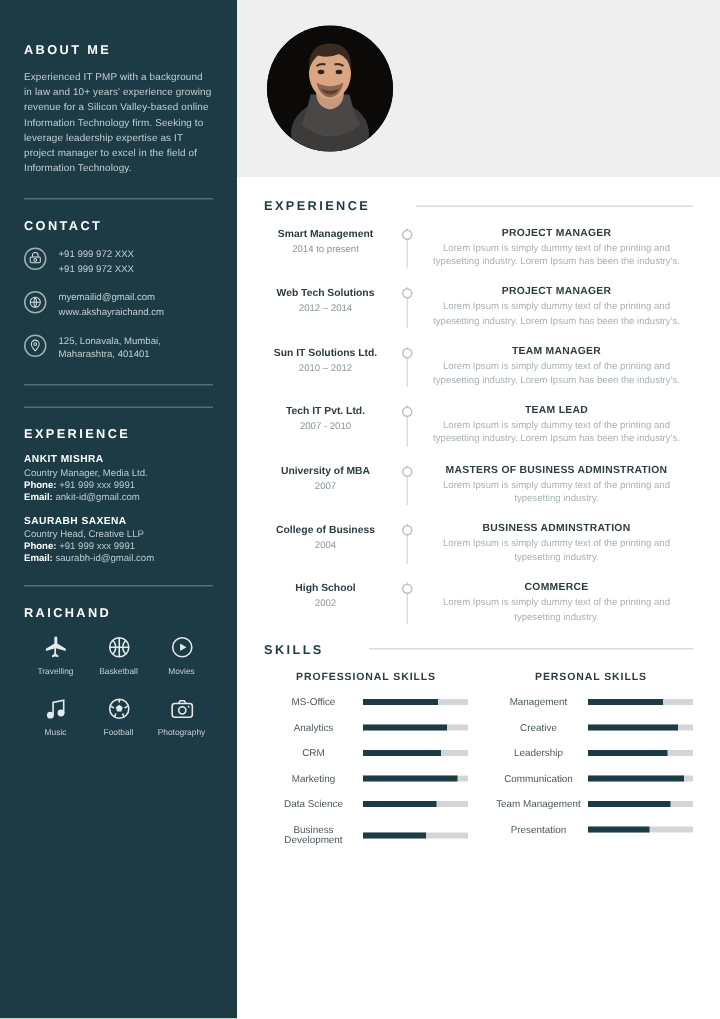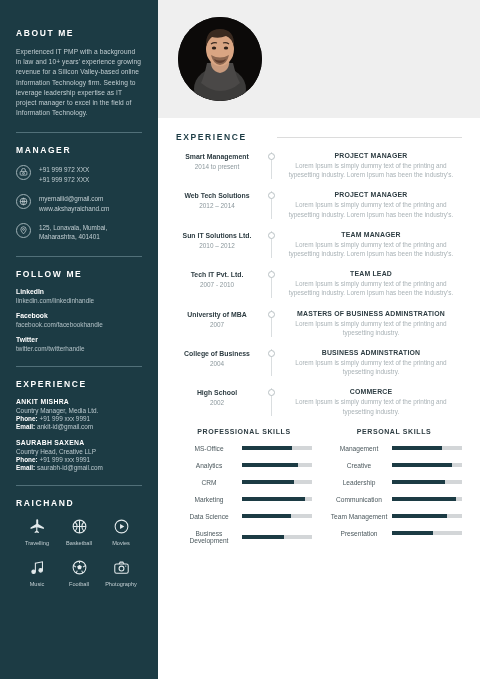--- a/index.html
+++ b/index.html
@@ -114,21 +114,21 @@
   <aside class="sidebar">
 
     <div>
       <div class="side-h">ABOUT ME</div>
       <div class="about-text">Experienced IT PMP with a background in law and 10+ years' experience growing revenue for a Silicon Valley-based online Information Technology firm. Seeking to leverage leadership expertise as IT project manager to excel in the field of Information Technology.</div>
     </div>
 
     <div class="side-rule"></div>
 
     <div>
-      <div class="side-h">MANAGER</div>
+      <div class="side-h">CONTACT</div>
       <div id="contact-rows">
   <div class="c-row">
     <span class="c-ico">
               <svg width="9" height="9" viewBox="0 0 24 24" fill="none" stroke="#d6e0e3" stroke-width="1.8">
                 <rect x="3" y="9" width="18" height="10" rx="2"></rect>
                 <path d="M7 9V6a5 5 0 0 1 10 0v3"></path>
                 <circle cx="12" cy="14" r="2.5"></circle>
               </svg>
             </span>
     <span class="c-txt">+91 999 972 XXX<br>+91 999 972 XXX</span>
@@ -149,37 +149,20 @@
                 <circle cx="12" cy="9" r="2.5"></circle>
               </svg>
             </span>
     <span class="c-txt">125, Lonavala, Mumbai,<br>Maharashtra, 401401</span>
   </div>
         </div>
     </div>
 
     <div class="side-rule"></div>
 
-    <div>
-      <div class="side-h">FOLLOW ME</div>
-      <div id="follow-items">
-  <div class="f-item">
-    <div class="f-name">LinkedIn</div>
-    <div class="f-url">linkedin.com/linkedinhandle</div>
-  </div>
-  <div class="f-item">
-    <div class="f-name">Facebook</div>
-    <div class="f-url">facebook.com/facebookhandle</div>
-  </div>
-  <div class="f-item">
-    <div class="f-name">Twitter</div>
-    <div class="f-url">twitter.com/twitterhandle</div>
-  </div>
-        </div>
-    </div>
 
     <div class="side-rule"></div>
 
     <div>
       <div class="side-h">EXPERIENCE</div>
       <div id="reference-items">
   <div class="r-item">
     <div class="r-name">ANKIT MISHRA</div>
     <div class="r-role">Country Manager, Media Ltd.</div>
     <div class="r-line"><b>Phone:</b> +91 999 xxx 9991</div>
@@ -390,20 +373,24 @@
       </div>
       <div class="tl-right">
         <div class="tl-title">COMMERCE</div>
         <div class="tl-desc">Lorem Ipsum is simply dummy text of the printing and typesetting industry.</div>
       </div>
     </div>
           </div>
       </section>
 
       <section class="sec">
+        <div class="sec-head">
+          <div class="sec-title">SKILLS</div>
+          <div class="sec-line"></div>
+        </div>
         <div class="skills-cols" id="skills-cols">
   <div class="skill-col">
     <div class="skill-head">PROFESSIONAL SKILLS</div>
 
       <div class="skill-row">
         <div class="skill-name">MS-Office</div>
         <div class="skill-track">
           <div class="skill-fill" style="width:72%"></div>
         </div>
       </div>

